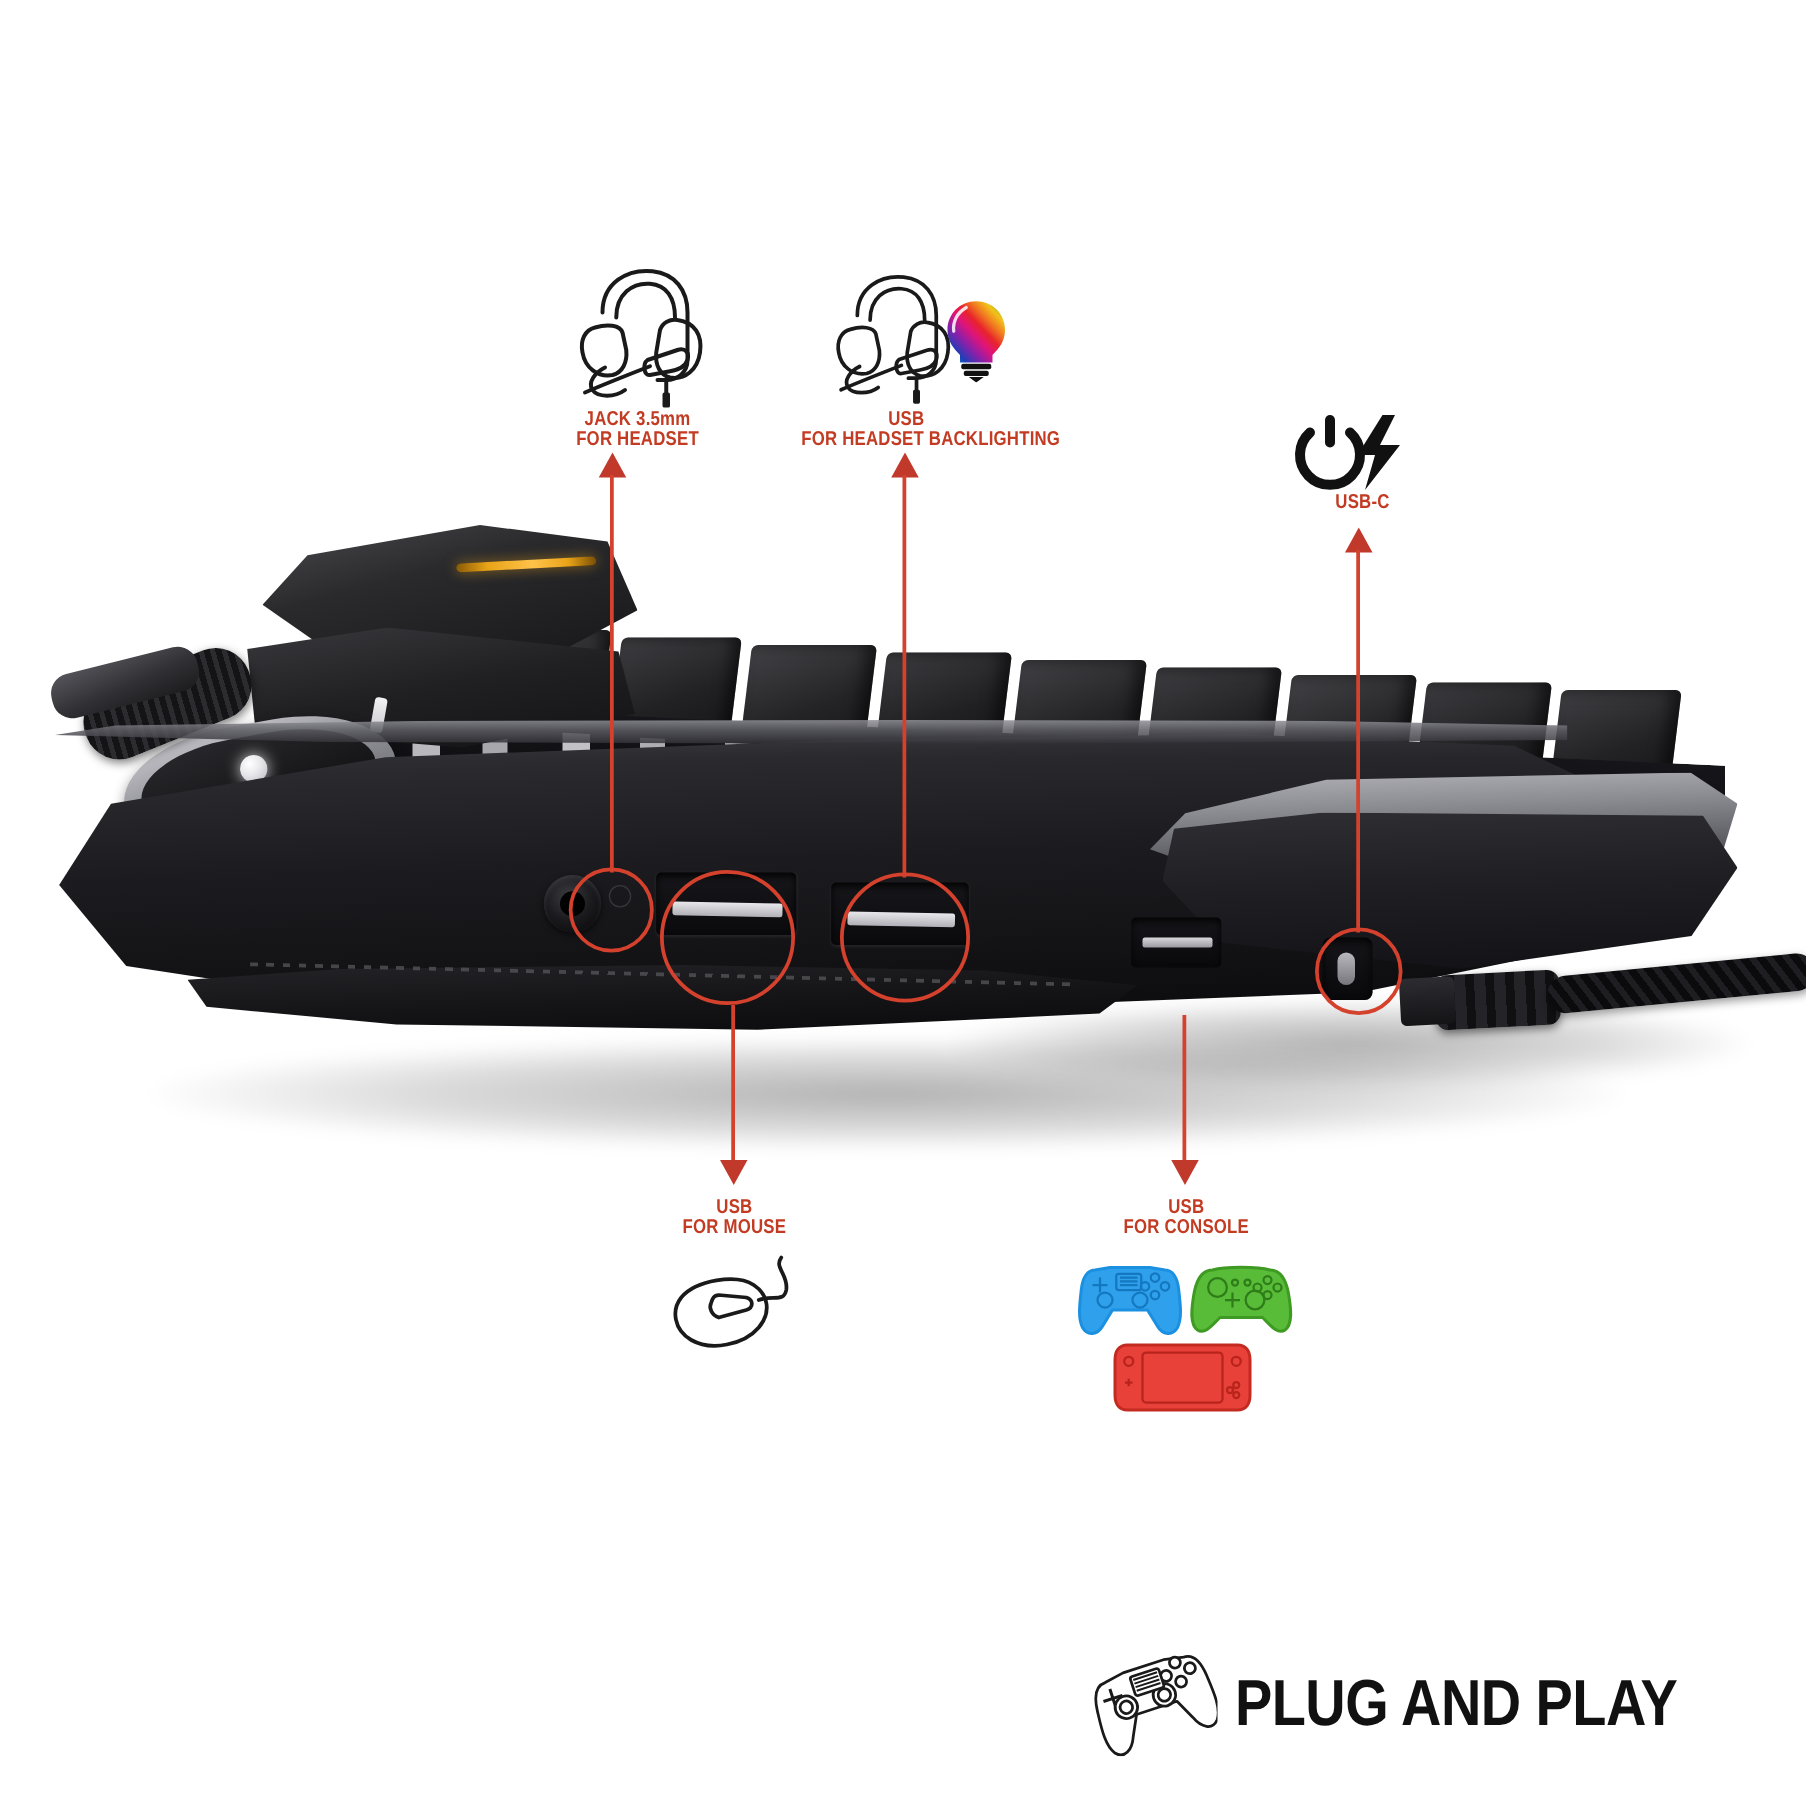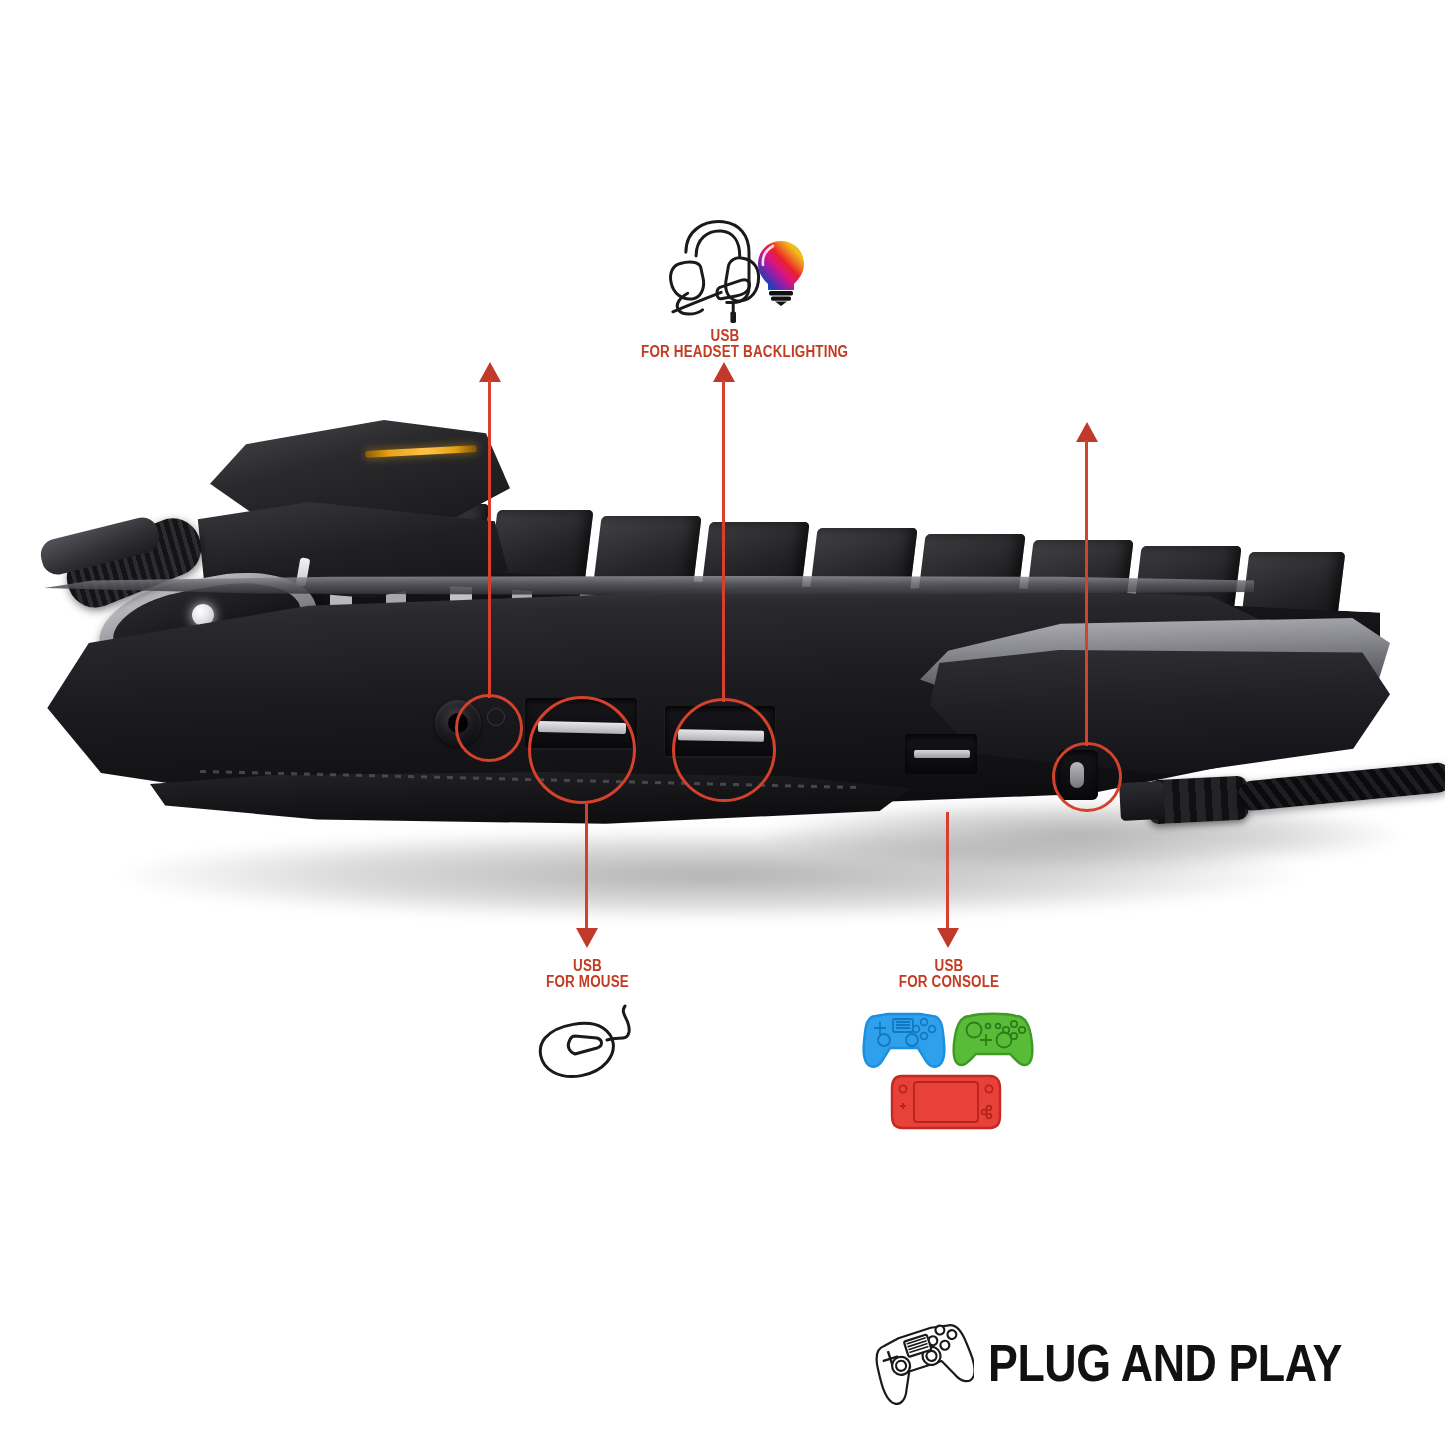--- a/index.html
+++ b/index.html
@@ -226,20 +226,49 @@
          background:repeating-linear-gradient(90deg,#242428 0px,#242428 9px,#101013 9px,#101013 16px);
          transform:rotate(-3deg);box-shadow:0 3px 7px rgba(0,0,0,.5);"></div>
     <div class="abs" style="left:1120px;top:382px;width:44px;height:38px;border-radius:5px;
          background:linear-gradient(180deg,#2c2c31 0%,#141417 100%);transform:rotate(-3deg);"></div>
     <div class="abs" style="left:1238px;top:382px;width:215px;height:30px;border-radius:15px;
          background:repeating-linear-gradient(58deg,#1e1e22 0px,#1e1e22 5px,#0b0b0e 5px,#0b0b0e 11px);
          transform:rotate(-5.5deg);transform-origin:left center;
          box-shadow:0 3px 8px rgba(0,0,0,.4);"></div>
   </div>
 
+  <div class="abs" style="left:430px;top:210px;width:160px;height:160px;">
+
+    <svg width="140" height="118" viewBox="0 0 140 118" style="position:absolute;left:8px;top:0;">
+      <g fill="none" stroke="#1a1a1a" stroke-width="3.2" stroke-linecap="round" stroke-linejoin="round">
+
+        <path d="M44 40 C44 16, 64 5, 84 7 C102 9, 112 22, 112 40 L112 78 C112 88, 104 94, 95 94 L88 94"></path>
+
+        <path d="M55 44 C55 25, 68 16, 82 17 C95 18, 102 28, 102 44"></path>
+
+        <path d="M38 52 C30 54, 26 62, 28 72 C30 84, 40 92, 52 90 C60 88, 64 80, 63 70 L60 56 C58 50, 48 49, 38 52 Z"></path>
+
+        <path d="M104 46 C118 48, 124 58, 122 72 C120 86, 110 94, 98 92 C90 90, 86 82, 87 72 L90 54 C92 48, 98 45, 104 46 Z"></path>
+
+        <path d="M46 84 C38 88, 32 96, 36 102 C40 108, 54 108, 62 102"></path>
+
+        <path d="M30 104 C44 98, 64 90, 82 83"></path>
+
+        <path d="M80 78 L104 70 C110 68, 114 72, 112 78 C110 84, 104 86, 98 87 L82 90 C77 91, 76 81, 80 78 Z"></path>
+
+        <path d="M95 94 L95 106"></path>
+      </g>
+      <rect x="92" y="104" width="6" height="12" rx="1.5" fill="#1a1a1a"></rect>
+    </svg>
+
+    <div class="callout-label" style="left:0;top:118px;width:160px;font-size:16px;">
+      <span class="l1">JACK 3.5mm</span>
+      <span class="l2">FOR HEADSET</span>
+    </div>
+  </div>
 
   <div class="arrow-head up abs" style="left:479px;top:362px;"></div>
   <div class="arrow-shaft abs" style="left:488px;top:380px;width:3px;height:318px;"></div>
   <div class="circle-callout" style="left:455px;top:694px;width:68px;height:68px;"></div>
 
   <div class="abs" style="left:625px;top:210px;width:200px;height:160px;">
     <svg width="130" height="112" viewBox="0 0 140 118" style="position:absolute;left:20px;top:4px;">
       <g fill="none" stroke="#1a1a1a" stroke-width="3.2" stroke-linecap="round" stroke-linejoin="round">
         <path d="M44 40 C44 16, 64 5, 84 7 C102 9, 112 22, 112 40 L112 78 C112 88, 104 94, 95 94 L88 94"></path>
         <path d="M55 44 C55 25, 68 16, 82 17 C95 18, 102 28, 102 44"></path>
@@ -276,20 +305,32 @@
       <span class="l1">USB</span>
       <span class="l2">FOR HEADSET BACKLIGHTING</span>
     </div>
   </div>
   <div class="arrow-head up abs" style="left:713px;top:362px;"></div>
   <div class="arrow-shaft abs" style="left:722px;top:380px;width:3px;height:322px;"></div>
   <div class="circle-callout" style="left:672px;top:698px;width:104px;height:104px;"></div>
 
   <div class="circle-callout" style="left:528px;top:696px;width:108px;height:108px;"></div>
 
+  <div class="abs" style="left:1020px;top:332px;width:140px;height:90px;">
+    <svg width="110" height="60" viewBox="0 0 110 60" style="position:absolute;left:8px;top:0;">
+
+      <path d="M20 14 A24 24 0 1 0 52 14" fill="none" stroke="#111111" stroke-width="8" stroke-linecap="round"></path>
+      <rect x="32" y="0" width="8" height="26" rx="4" fill="#111111"></rect>
+
+      <path d="M78 0 L58 32 L72 32 L64 60 L92 24 L76 24 L88 0 Z" fill="#111111"></path>
+    </svg>
+    <div class="callout-label" style="left:0;top:62px;width:140px;font-size:16px;">
+      <span class="l1">USB-C</span>
+    </div>
+  </div>
   <div class="arrow-head up abs" style="left:1076px;top:422px;"></div>
   <div class="arrow-shaft abs" style="left:1085px;top:440px;width:3px;height:306px;"></div>
   <div class="circle-callout" style="left:1052px;top:742px;width:70px;height:70px;"></div>
 
   <div class="arrow-shaft abs" style="left:585px;top:804px;width:3px;height:126px;"></div>
   <div class="arrow-head down abs" style="left:576px;top:928px;"></div>
   <div class="abs" style="left:505px;top:958px;width:165px;height:130px;">
     <div class="callout-label" style="left:0;top:0;width:165px;font-size:16px;">
       <span class="l1">USB</span>
       <span class="l2">FOR MOUSE</span>

